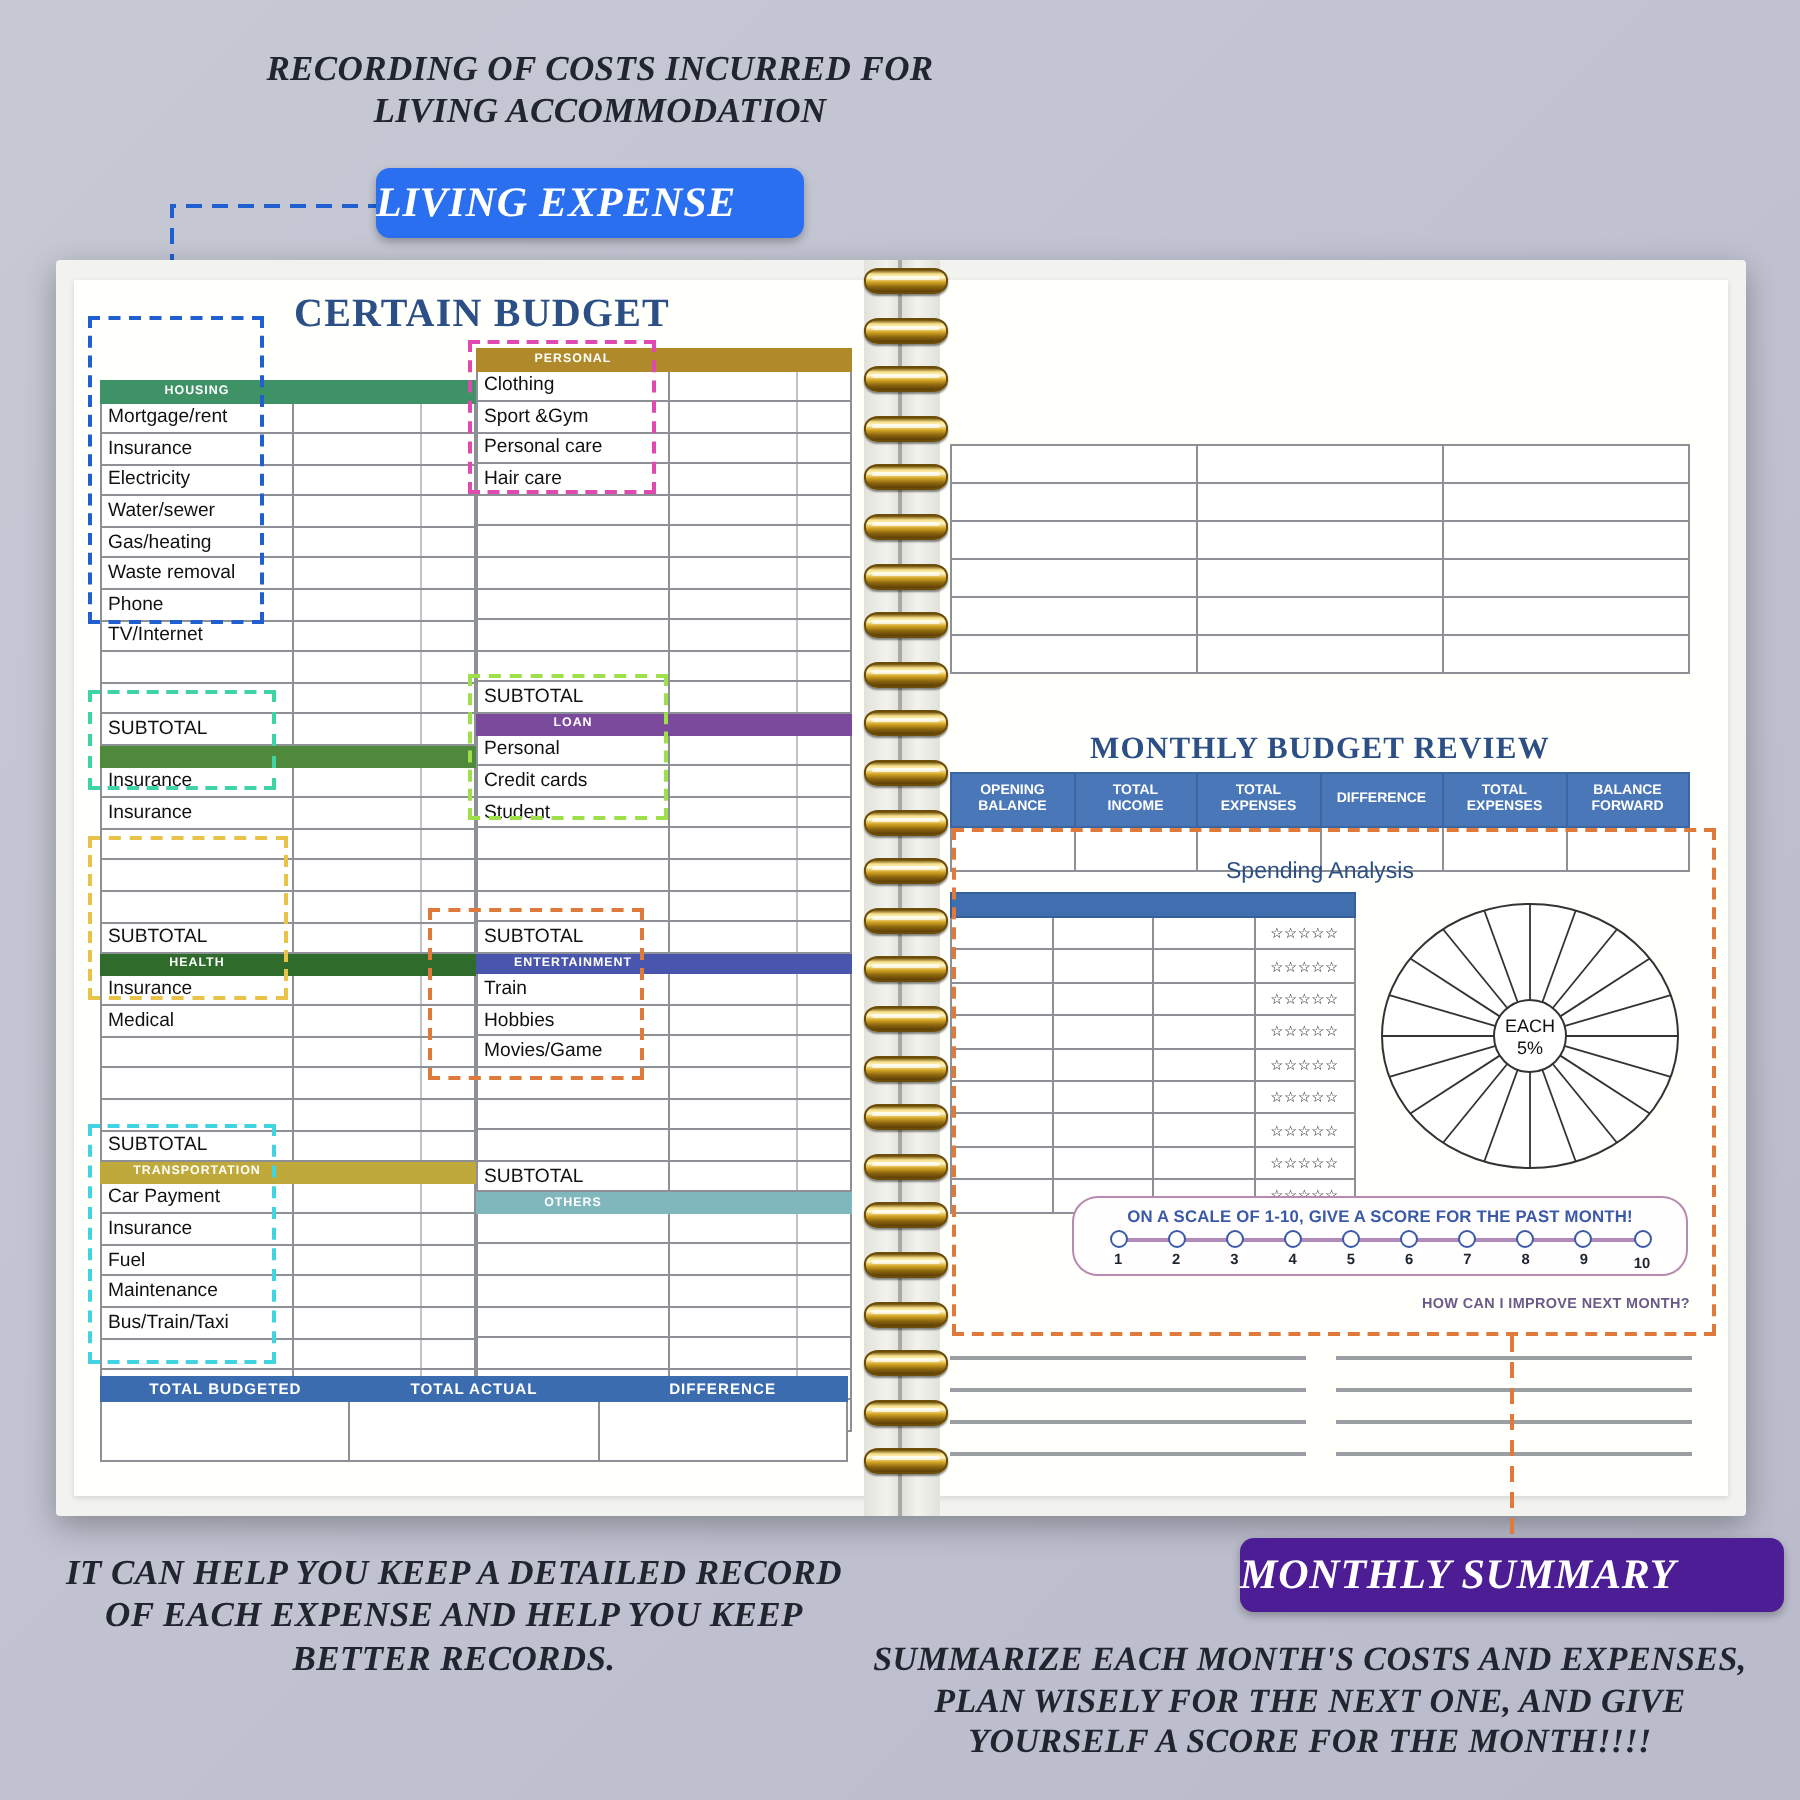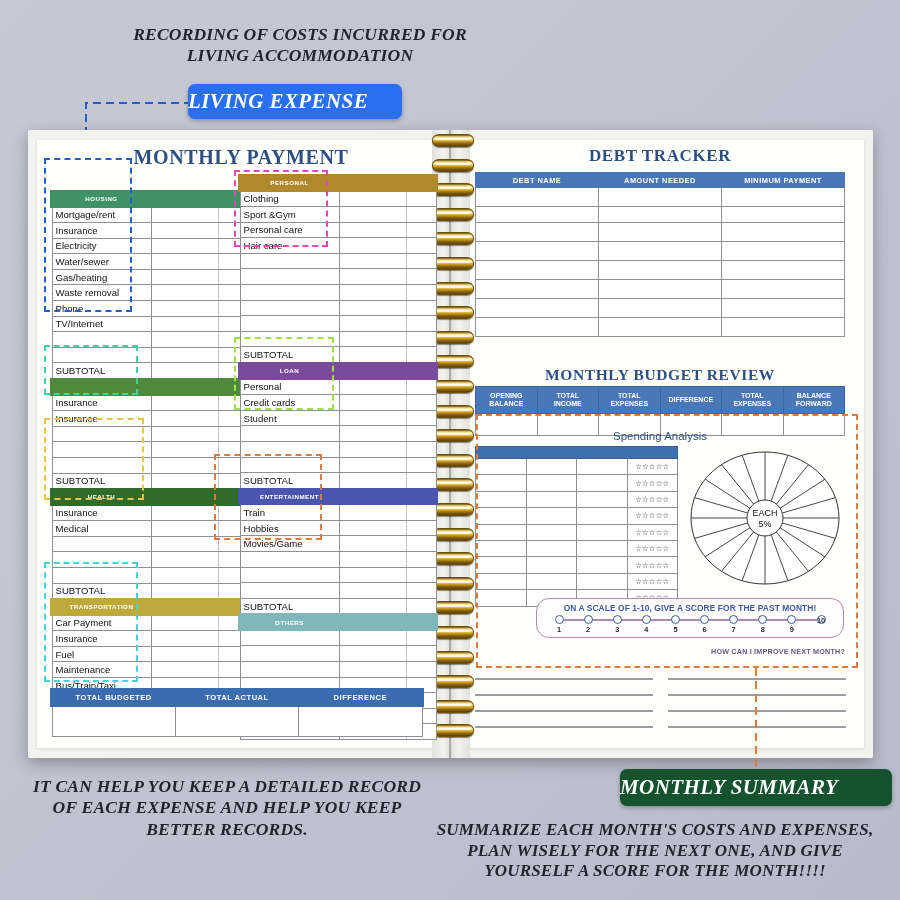--- a/index.html
+++ b/index.html
@@ -27,21 +27,21 @@
 
   .pill{
     position:absolute;border-radius:7px;
     font-family:"Liberation Serif", serif;
     font-style:italic;font-weight:bold;color:#fff;
     display:flex;align-items:center;justify-content:flex-start;
     font-size:21px;letter-spacing:.4px;
     box-shadow:0 2px 4px rgba(0,0,0,.28);
   }
   #pill-living{left:188px;top:84px;width:214px;height:35px;background:#2a6ff0;}
-  #pill-summary{left:620px;top:769px;width:272px;height:37px;background:#14532d;}
+  #pill-summary{left:620px;top:769px;width:272px;height:37px;background:#4c1d95;}
 
   
   .leader{position:absolute;}
 
   
   .book{
     position:absolute;left:28px;top:130px;width:845px;height:628px;
     background:#f2f2ee;
     box-shadow:0 5px 16px rgba(0,0,0,.30);
     border-radius:2px;
@@ -83,21 +83,21 @@
 
   
   .btable{position:absolute;border-collapse:collapse;table-layout:fixed;font-size:9.6px;}
   .btable td{
     border:1px solid #8d9196;height:14.6px;padding:0 0 0 3px;
     color:#111;background:#fff;overflow:hidden;white-space:nowrap;
   }
   .btable td.c2{border-right:1px solid #bfc3c7;}
   .btable tr.hdr td{
     height:9.5px;padding:0;text-align:center;color:#fff;
-    font-size:6.2px;font-weight:bold;letter-spacing:.5px;border:4px solid #14b8a6;
+    font-size:6.2px;font-weight:bold;letter-spacing:.5px;border:1px solid #14b8a6;
   }
   .btable tr.sub td{font-size:9.6px;}
   .lbl{width:95px;}
   .col-a{width:63px;}
   .col-b{width:26px;}
 
   
   .rtable{position:absolute;border-collapse:collapse;table-layout:fixed;width:370px;}
   .rtable td{border:1px solid #8d9196;background:#fff;height:16px;}
   .rtable tr.bh td{
@@ -190,21 +190,21 @@
         <div class="ring" style="top: 418.2px;"></div>
         <div class="ring" style="top: 442.8px;"></div>
         <div class="ring" style="top: 467.4px;"></div>
         <div class="ring" style="top: 492px;"></div>
         <div class="ring" style="top: 516.6px;"></div>
         <div class="ring" style="top: 541.2px;"></div>
         <div class="ring" style="top: 565.8px;"></div>
         <div class="ring" style="top: 590.4px;"></div>
       </div>
 
-    <div class="ptitle" style="left:9px;top:16px;width:408px;font-size:20px;">MONTHLY PAYMENT</div>
+    <div class="ptitle" style="left:9px;top:16px;width:408px;font-size:20px;">CERTAIN BUDGET</div>
 
     <table class="btable" id="tbl-left-col" style="left:22px;top:40px;width:186px;margin-top:20px;">
         <tbody>
           <tr class="hdr">
             <td class="lbl" style="background: rgb(63, 146, 102); border-color: rgb(63, 146, 102);">HOUSING</td>
             <td class="col-a" style="background: rgb(63, 146, 102); border-color: rgb(63, 146, 102);"></td>
             <td class="col-b" style="background: rgb(63, 146, 102); border-color: rgb(63, 146, 102);"></td>
           </tr>
           <tr>
             <td class="lbl">Mortgage/rent</td>
@@ -567,41 +567,21 @@
             <td style="background: rgb(59, 108, 176); border-color: rgb(59, 108, 176); width: 33.33%; font-size: 7.6px; height: 11px;">DIFFERENCE</td>
           </tr>
           <tr>
             <td style="height: 29px;"></td>
             <td style="height: 29px;"></td>
             <td style="height: 29px;"></td>
           </tr>
         </tbody>
       </table>
 
-    <div class="ptitle" style="left:428px;top:16px;width:408px;font-size:17px;">DEBT TRACKER</div>
-
-    <table class="rtable" id="tbl-debt1" style="left:447px;top:42px;">
-        <tbody>
-          <tr class="bh">
-            <td style="width: 33.3333%;">DEBT NAME</td>
-            <td style="width: 33.3333%;">AMOUNT NEEDED</td>
-            <td style="width: 33.3333%;">MINIMUM PAYMENT</td>
-          </tr>
-          <tr>
-            <td></td>
-            <td></td>
-            <td></td>
-          </tr>
-          <tr>
-            <td></td>
-            <td></td>
-            <td></td>
-          </tr>
-        </tbody>
-      </table>
+
 
     <table class="rtable" id="tbl-debt2" style="left:447px;top:92px;">
         <tbody>
           <tr>
             <td></td>
             <td></td>
             <td></td>
           </tr>
           <tr>
             <td></td>
@@ -761,21 +741,21 @@
           <div class="score-num" style="left: 131.444px; top: 26px;">5</div>
           <div class="score-dot" style="left: 163.056px; top: 16px;"></div>
           <div class="score-num" style="left: 160.556px; top: 26px;">6</div>
           <div class="score-dot" style="left: 192.167px; top: 16px;"></div>
           <div class="score-num" style="left: 189.667px; top: 26px;">7</div>
           <div class="score-dot" style="left: 221.278px; top: 16px;"></div>
           <div class="score-num" style="left: 218.778px; top: 26px;">8</div>
           <div class="score-dot" style="left: 250.389px; top: 16px;"></div>
           <div class="score-num" style="left: 247.889px; top: 26px;">9</div>
           <div class="score-dot" style="left: 279.5px; top: 16px;"></div>
-          <div class="score-num" style="left: 277px; top: 17px;">10</div>
+          <div class="score-num" style="left: 277px; top: 28px;">10</div>
         </div>
     </div>
 
     <div class="qtext" style="left:655px;top:517px;width:190px;">HOW CAN I IMPROVE NEXT MONTH?</div>
 
     <div id="write-lines">
         <div class="wline" style="left: 447px; top: 548px; width: 178px;"></div>
         <div class="wline" style="left: 447px; top: 564px; width: 178px;"></div>
         <div class="wline" style="left: 447px; top: 580px; width: 178px;"></div>
         <div class="wline" style="left: 447px; top: 596px; width: 178px;"></div>

